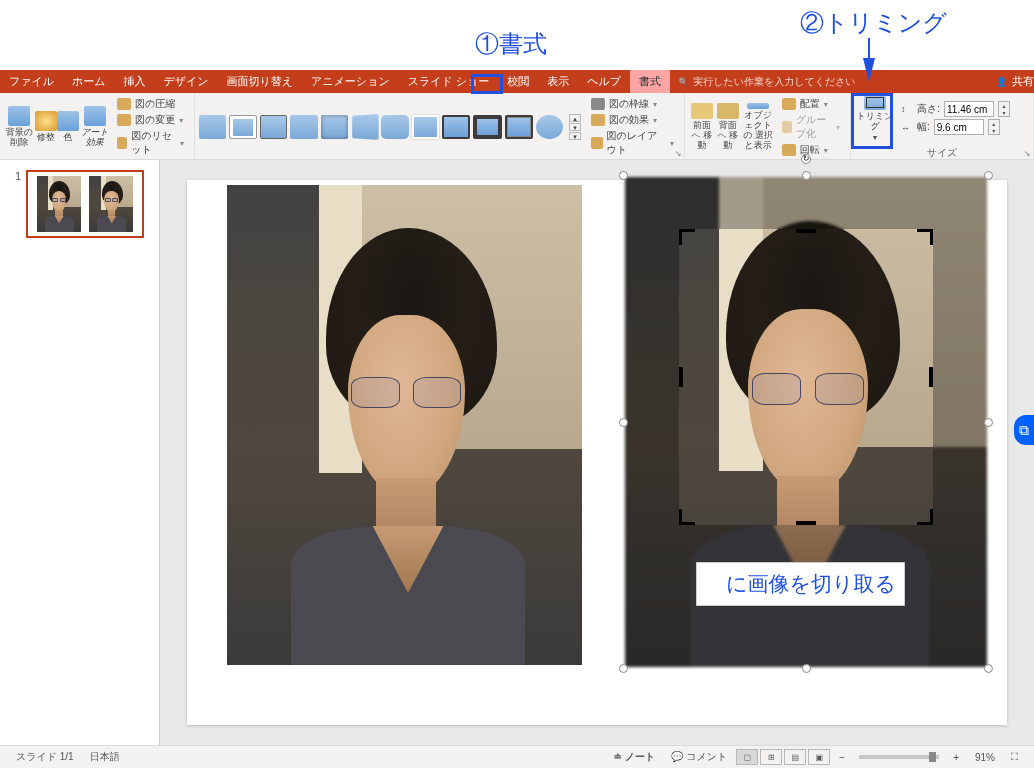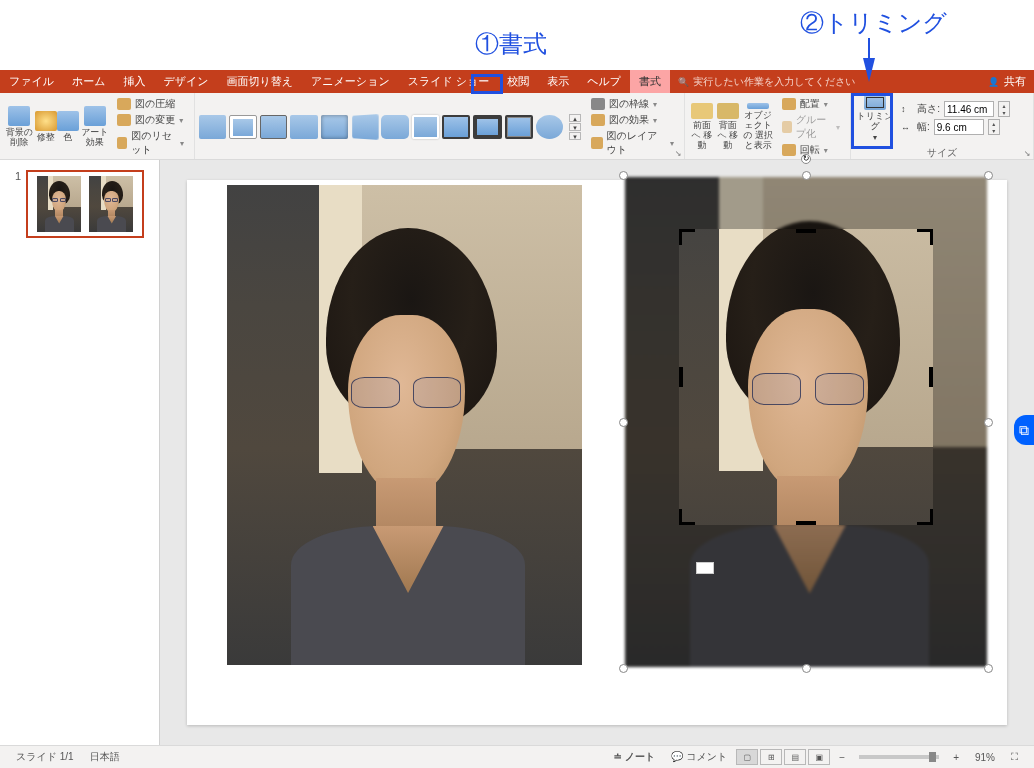--- a/index.html
+++ b/index.html
@@ -9,21 +9,21 @@
 .arrow-down { position: absolute; width: 0; height: 0; border-left: 6px solid transparent; border-right: 6px solid transparent; border-top: 24px solid #2050e0; z-index: 200; }
 .arrow-down::before { content: ""; position: absolute; top: -44px; left: -1px; width: 2px; height: 20px; background: #2050e0; }
 .annot-box-blue { position: absolute; border: 3px solid #2050e0; z-index: 150; pointer-events: none; }
 .annot-text-box { position: absolute; background: #fff; border: 1px solid #ccc; padding: 5px 8px; font-size: 21px; color: #2050e0; line-height: 1.5; z-index: 150; }
 
 .menu-bar { position: absolute; top: 70px; left: 0; right: 0; height: 23px; background: #c43e1c; display: flex; align-items: center; font-size: 11px; color: #fff; }
 .menu-bar .tab { padding: 0 9px; height: 100%; display: flex; align-items: center; cursor: pointer; text-align: center; }
 .menu-bar .tab.active { background: #fca5a5; color: #333; }
 .menu-bar .search-hint { margin-left: 8px; color: #f5d5cc; font-size: 10px; display: flex; align-items: center; gap: 4px; }
 .menu-bar .search-hint::before { content: "🔍"; font-size: 9px; opacity: 0.7; }
-.menu-bar .share { position: absolute; right: 8px; display: flex; align-items: center; gap: 4px; }
+.menu-bar .share { position: absolute; right: 0; display: flex; align-items: center; gap: 4px; }
 .menu-bar .share::before { content: "👤"; font-size: 9px; }
 
 .ribbon { position: absolute; top: 93px; left: 0; right: 0; height: 67px; background: #f3f2f1; border-bottom: 1px solid #dadada; display: flex; font-size: 10px; color: #444; }
 .ribbon-group { border-right: 1px solid #e1e1e1; display: flex; flex-direction: column; }
 .group-content { flex: 1; display: flex; align-items: center; padding: 2px 4px; }
 .group-label { text-align: center; font-size: 10px; color: #666; padding: 1px 0; }
 .vbtn { display: flex; flex-direction: column; align-items: center; justify-content: center; width: 40px; height: 48px; gap: 2px; cursor: pointer; }
 .vbtn .ico { width: 22px; height: 20px; background: linear-gradient(180deg, #9ec2e8, #6aa0d8); border-radius: 2px; }
 .vbtn span { font-size: 9px; line-height: 1.1; text-align: center; }
 .style-thumb { width: 32px; height: 24px; background: linear-gradient(180deg, #a8c8e8, #7aa8d8); border-radius: 2px; margin-right: 3px; }
@@ -101,20 +101,21 @@
 </style>
 </head>
 <body>
 
 <div class="annot" style="top:28px; left:475px;">①書式</div>
 <div class="annot" style="top:7px; left:800px;">②トリミング</div>
 <div class="arrow-down" style="top:58px; left:863px;"></div>
 <div class="annot-box-blue" style="top:74px; left:471px; width:32px; height:20px;"></div>
 <div class="annot-box-blue" style="top:93px; left:851px; width:42px; height:56px;"></div>
 <div class="annot-text-box" style="top:562px; left:696px;">
+  <div>　に画像を切り取る</div>
 </div>
 
 <div class="menu-bar">
   <div class="tab">ファイル</div>
   <div class="tab">ホーム</div>
   <div class="tab">挿入</div>
   <div class="tab">デザイン</div>
   <div class="tab">画面切り替え</div>
   <div class="tab">アニメーション</div>
   <div class="tab">スライド ショー</div>
@@ -135,21 +136,21 @@
 削除</span>
         </div>
       <div class="vbtn" style="width:26px;">
           <div class="ico" style="background:radial-gradient(#ffe08a,#d89830);"></div>
           <span>修整</span>
         </div>
       <div class="vbtn" style="width:22px;">
           <div class="ico"></div>
           <span>色</span>
         </div>
-      <div class="vbtn" style="width:42px;">
+      <div class="vbtn" style="width:42px;font-style:italic;">
           <div class="ico"></div>
           <span>アート効果</span>
         </div>
       <div class="rowmenu">
         <div class="ritem">
             <div class="ricon"></div>
             <span>図の圧縮</span>
           </div>
         <div class="ritem">
             <div class="ricon"></div>

